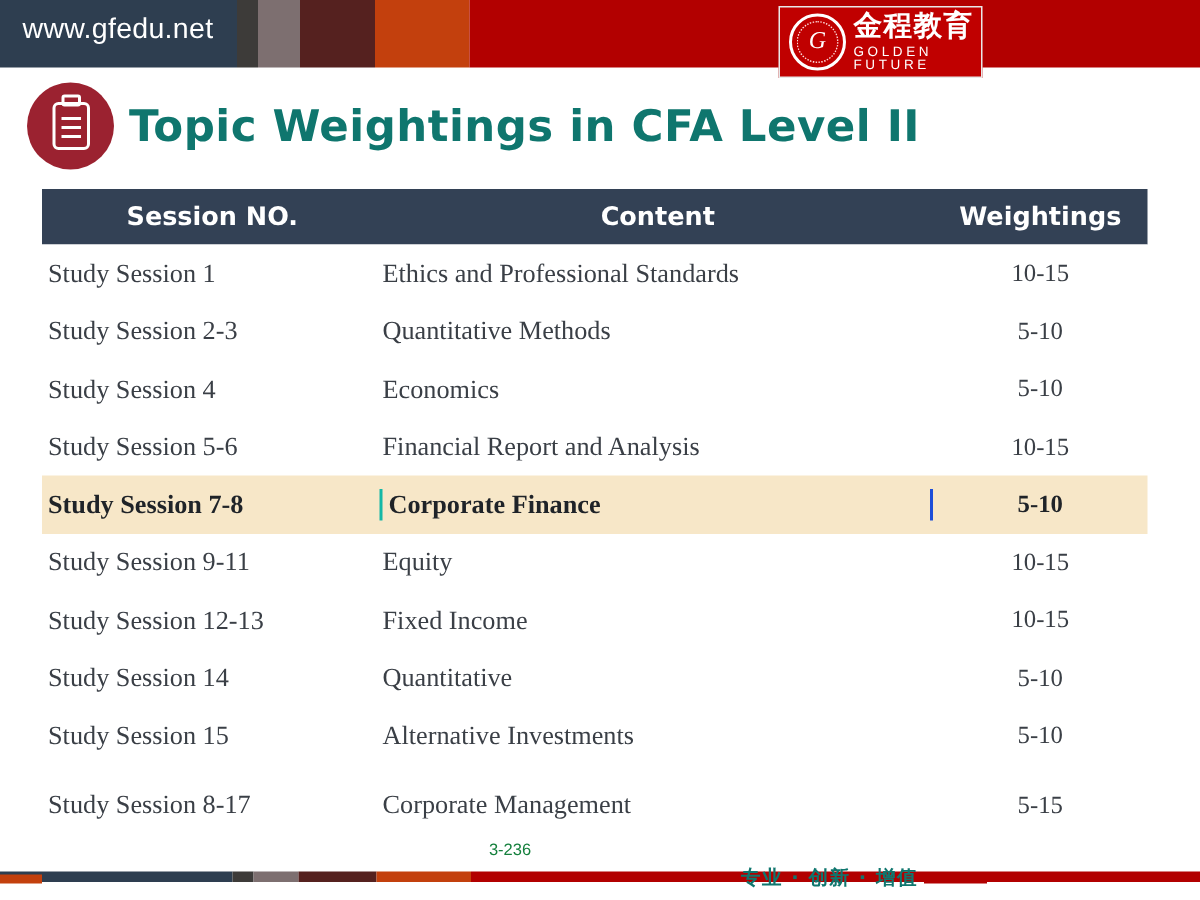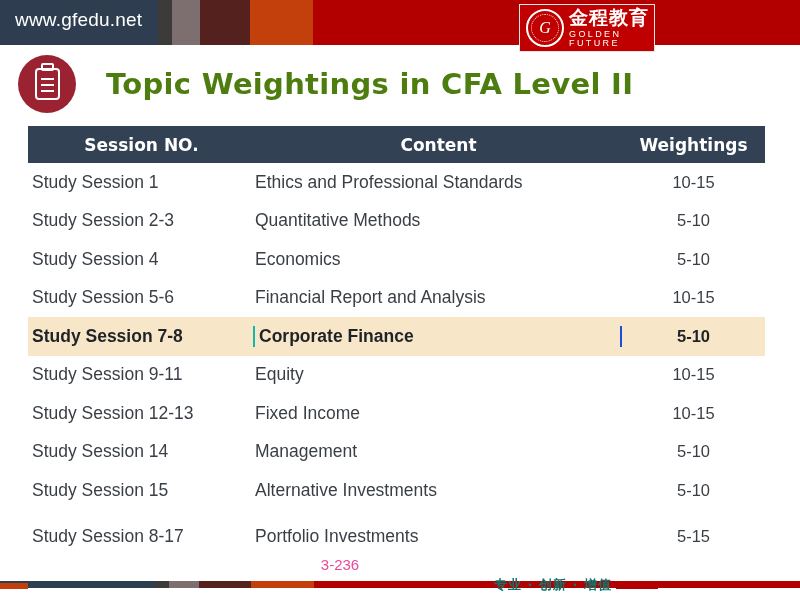--- a/index.html
+++ b/index.html
@@ -62,21 +62,21 @@
     position:absolute; left:17px; top:13px; width:25px; height:32px;
     border:2.5px solid #ffffff; border-radius:4px;
   }
   .clip-tab {
     position:absolute; left:23px; top:8px; width:13px; height:8px;
     border:2.5px solid #ffffff; border-radius:2px; background:#9b2230;
   }
   .clip-line { position:absolute; left:4px; width:13px; height:2.2px; background:#ffffff; }
   .clip-l1 { top:8px; } .clip-l2 { top:14px; } .clip-l3 { top:20px; }
   .title-text {
-    margin-left:30px; color:#4d7c0f;
+    margin-left:10px; color:#0f766e;
     font-size:29px; font-weight:bold; letter-spacing:.3px;
     font-family:"DejaVu Sans", sans-serif;
   }
 
   
   .table { position:absolute; left:28px; top:126px; width:737px; }
   .thead {
     background:#334155; height:37px;
     display:flex; align-items:center;
   }
@@ -84,37 +84,37 @@
     color:#ffffff; font-size:17px; font-weight:bold;
     font-family:"DejaVu Sans", sans-serif; text-align:center;
   }
   .col-a { width:227px; }
   .col-b { flex:1; }
   .col-c { width:143px; }
 
   .trow { display:flex; align-items:center; height:38.5px; background:#ffffff; }
   .trow .td {
     color:#3a3f46; font-size:17.5px;
-    font-family:Liberation Sans, sans-serif;
+    font-family:Liberation Serif, serif;
   }
   .trow .td.col-a { padding-left:4px; text-align:left; }
   .trow .td.col-b { text-align:left; }
   .trow .td.col-c { text-align:center; font-size:16.5px; }
 
   .trow.highlight { background:#f7e7c8; }
   .trow.highlight .td { color:#1f2328; font-weight:bold; }
   .trow.highlight .col-a { border-right:2px solid #14b8a6; }
   .trow.highlight .col-b { border-right:2px solid #1d4ed8; padding-left:4px; }
 
   .row-gap { height:8px; background:#ffffff; }
 
   
   .page-num {
     position:absolute; left:0; right:0; bottom:27px;
-    text-align:center; color:#ec4899; font-size:15px;
+    text-align:center; color:#15803d; font-size:11px;
     font-family:"Liberation Sans", sans-serif;
     padding-left:16px;
   }
   .footbar { position:absolute; left:0; bottom:12px; width:800px; height:7px; display:flex; }
   .footbar .seg { height:7px; }
   .f-navy   { width:155px; background:#2e3e50; }
   .f-dkgray { width:14px;  background:#3d3b39; }
   .f-mauve  { width:30px;  background:#7d6f70; }
   .f-maroon { width:52px;  background:#55211f; }
   .f-orange { width:63px;  background:#c3400d; }
@@ -209,32 +209,32 @@
           <div class="td col-b">Equity</div>
           <div class="td col-c">10-15</div>
         </div>
         <div class="trow">
           <div class="td col-a">Study Session 12-13</div>
           <div class="td col-b">Fixed Income</div>
           <div class="td col-c">10-15</div>
         </div>
         <div class="trow">
           <div class="td col-a">Study Session 14</div>
-          <div class="td col-b">Management</div>
+          <div class="td col-b">Quantitative</div>
           <div class="td col-c">5-10</div>
         </div>
         <div class="trow">
           <div class="td col-a">Study Session 15</div>
           <div class="td col-b">Alternative Investments</div>
           <div class="td col-c">5-10</div>
         </div>
         <div class="row-gap"></div>
         <div class="trow">
           <div class="td col-a">Study Session 8-17</div>
-          <div class="td col-b">Portfolio Investments</div>
+          <div class="td col-b">Corporate Management</div>
           <div class="td col-c">5-15</div>
         </div>
       </div>
   </div>
 
   <div class="page-num">3-236</div>
 
   <div class="footbar">
     <div class="seg f-navy"></div>
     <div class="seg f-dkgray"></div>

